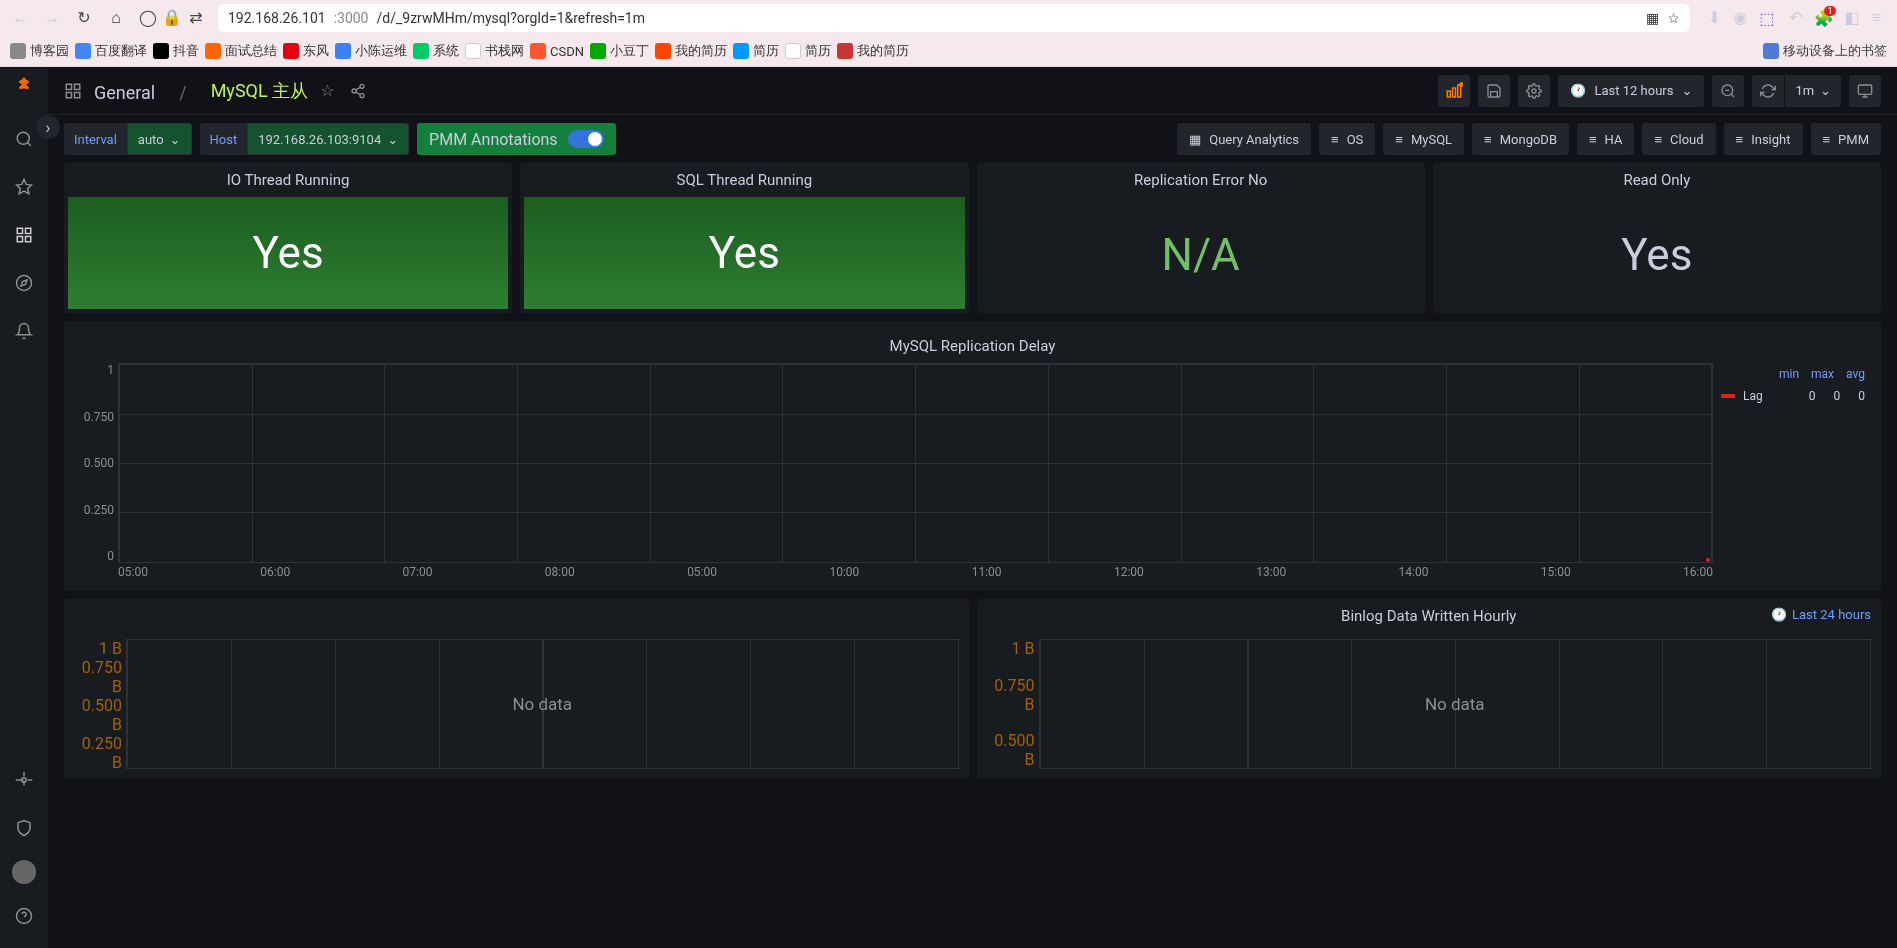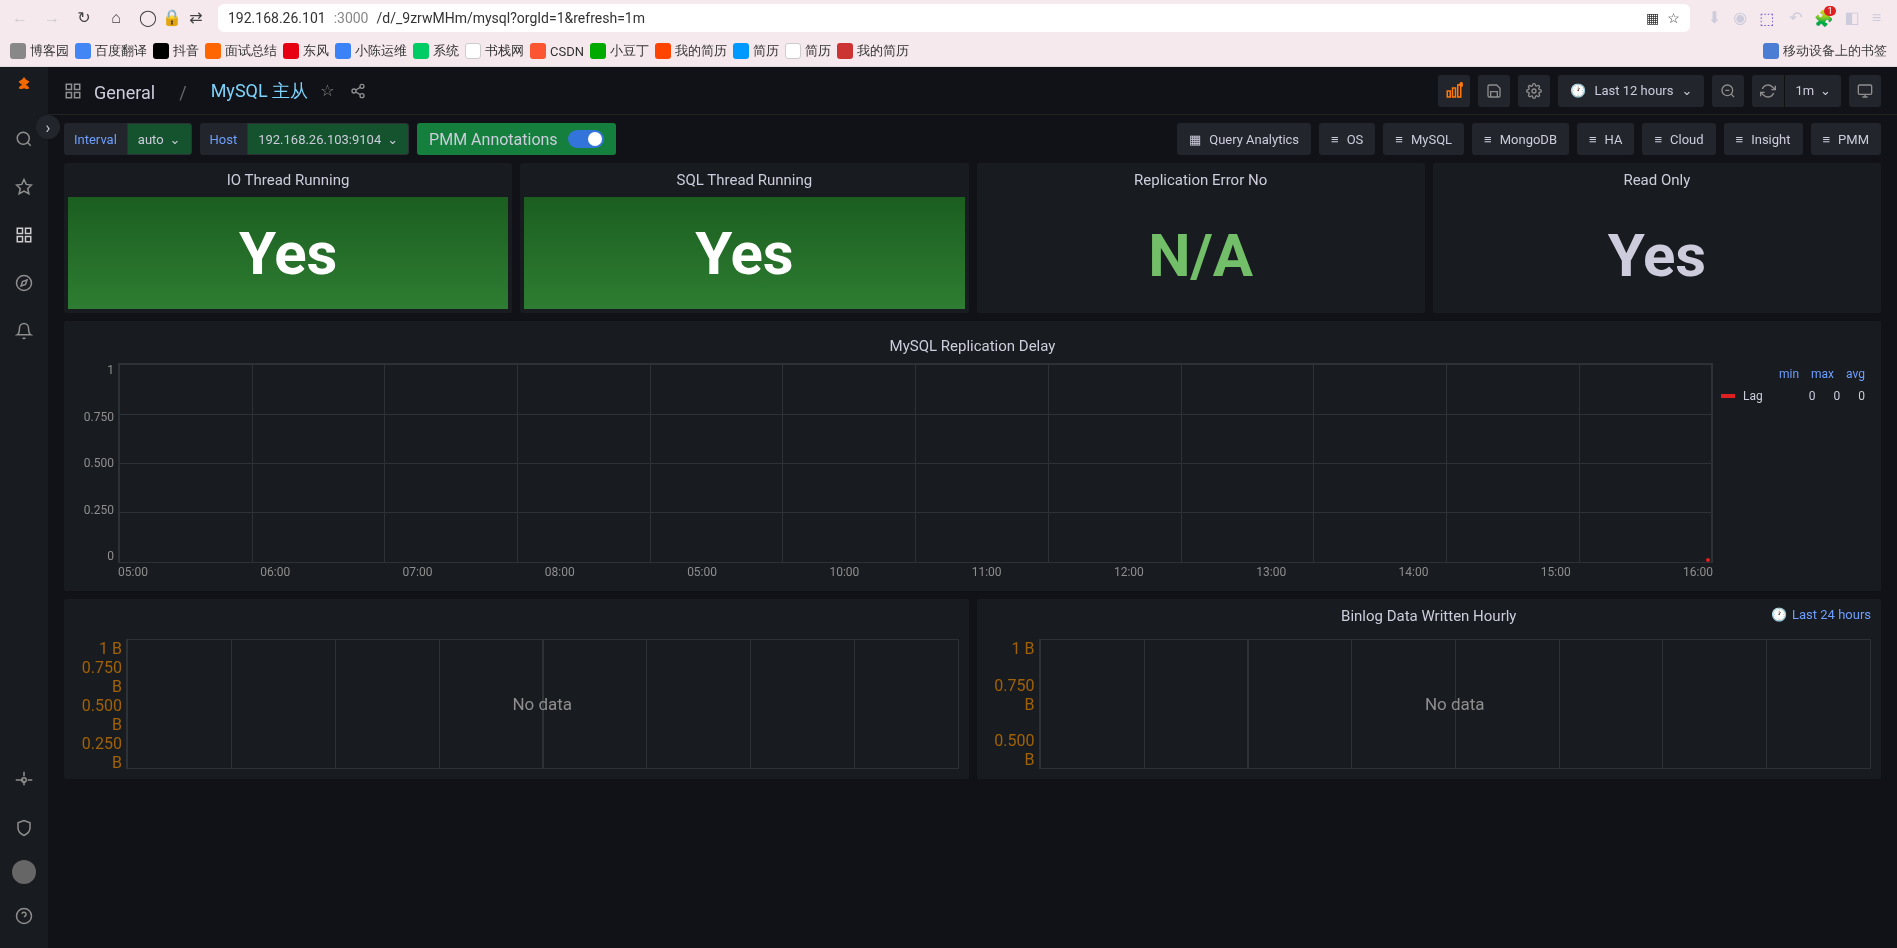--- a/index.html
+++ b/index.html
@@ -25,21 +25,21 @@
 .side-item{width:40px;height:40px;display:flex;align-items:center;justify-content:center;color:#8e8e8e;cursor:pointer;margin:4px 0}
 .side-item.active{color:#ccc}
 .side-bottom{margin-top:auto;margin-bottom:8px;display:flex;flex-direction:column;align-items:center}
 .avatar{width:24px;height:24px;border-radius:50%;background:#666;margin:8px 0}
 
 .main{flex:1;display:flex;flex-direction:column;overflow:hidden}
 .topbar{height:48px;display:flex;align-items:center;padding:0 16px;gap:12px;border-bottom:1px solid #222}
 .crumbs{display:flex;align-items:flex-end;gap:24px;font-size:18px}
 .crumbs .sep{color:#666}
 .crumbs .folder{color:#ccccdc}
-.crumbs .page{color:#7dd3fc}
+.crumbs .page{color:#bef264}
 .top-icons{display:flex;align-items:center;gap:16px;color:#8e8e8e}
 .top-right{margin-left:auto;display:flex;align-items:center;gap:8px}
 .btn-sq{width:32px;height:32px;background:#22252b;border-radius:3px;display:flex;align-items:center;justify-content:center;cursor:pointer;color:#8e8e8e}
 .btn-sq.orange{color:#ff780a}
 .time-pick{height:32px;background:#22252b;border-radius:3px;display:flex;align-items:center;padding:0 12px;gap:8px;cursor:pointer;font-size:13px}
 .refresh-pick{display:flex}
 .refresh-pick .btn-sq:first-child{border-radius:3px 0 0 3px}
 .refresh-pick .rate{background:#22252b;height:32px;display:flex;align-items:center;padding:0 10px;gap:6px;border-radius:0 3px 3px 0;border-left:1px solid #111;cursor:pointer;font-size:13px}
 
 .varbar{height:48px;display:flex;align-items:center;padding:0 16px;gap:8px}
@@ -50,21 +50,21 @@
 .toggle{width:36px;height:18px;background:#3274d9;border-radius:9px;position:relative}
 .toggle::after{content:"";position:absolute;right:2px;top:2px;width:14px;height:14px;background:#fff;border-radius:50%}
 .varbar-right{margin-left:auto;display:flex;gap:8px}
 .link-btn{background:#22252b;height:32px;display:flex;align-items:center;padding:0 12px;gap:8px;border-radius:3px;font-size:13px;cursor:pointer}
 
 .dash{flex:1;padding:0 16px 16px;overflow-y:auto}
 .row{display:flex;gap:8px;margin-bottom:8px}
 .panel{background:#181b1f;border-radius:2px;display:flex;flex-direction:column}
 .panel-title{text-align:center;font-size:15px;padding:8px 0;color:#ccccdc}
 .stat-row .panel{flex:1;height:150px}
-.stat-val{flex:1;display:flex;align-items:center;justify-content:center;font-size:60px;font-weight:700}
+.stat-val{flex:1;display:flex;align-items:center;justify-content:center;font-size:44px;font-weight:400}
 .stat-green{background:linear-gradient(180deg,#1b5e20 0%,#2e7d32 100%);color:#fff;margin:0 4px 4px}
 .stat-na{color:#73bf69}
 .stat-grey{color:#ccccdc}
 
 .graph-panel{padding:8px}
 .graph-body{display:flex;height:220px}
 .graph-area{flex:1;position:relative;padding-left:46px}
 .y-axis{position:absolute;left:0;top:0;bottom:20px;width:42px;display:flex;flex-direction:column;justify-content:space-between;text-align:right;font-size:12px;color:#8e8e8e}
 .plot{position:absolute;left:46px;right:0;top:0;bottom:20px;border:1px solid #2c3235;background-image:repeating-linear-gradient(to right,#2c3235 0,#2c3235 1px,transparent 1px,transparent 8.33%)}
 .plot::before{content:"";position:absolute;inset:0;background-image:repeating-linear-gradient(to bottom,#2c3235 0,#2c3235 1px,transparent 1px,transparent 25%)}

